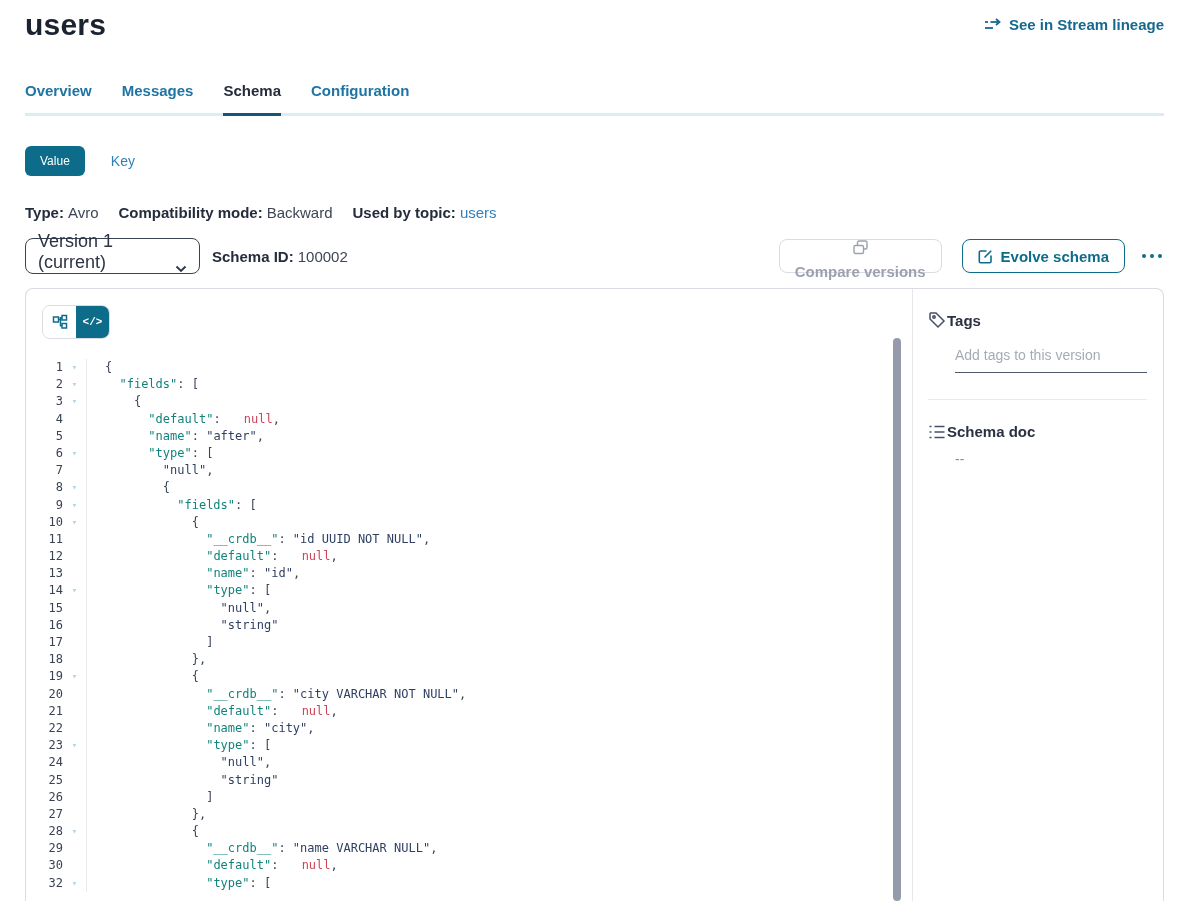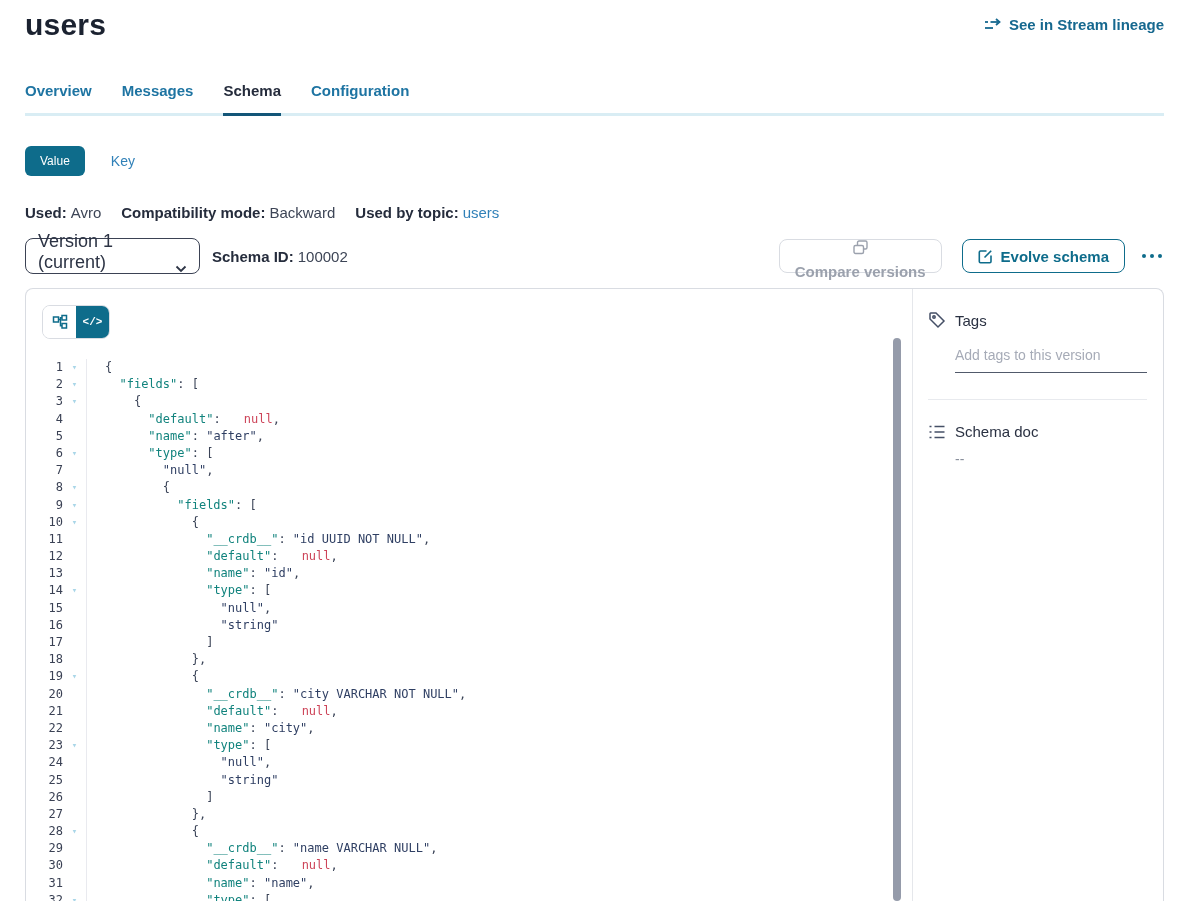--- a/index.html
+++ b/index.html
@@ -67,21 +67,21 @@
   .code-text { padding-left:18px; }
   .tk-k { color:#11837d; }
   .tk-s { color:#2f3f63; }
   .tk-n { color:#cd4459;padding-left:16px; }
   .tk-p { color:#3a4357; }
   .scroll-thumb { position:absolute; right:11px; top:49px; bottom:0; width:8px;
                   background:#959baa; border-radius:4px; }
 
   
   .side { flex:0 0 244px; border-left:1px solid #e5e7eb; padding:22px 16px 0 15px; }
-  .side-heading { display:flex; align-items:center; gap:9px; font-size:15px; font-weight:normal; color:#2a3142; }
+  .side-heading { display:flex; align-items:center; gap:1px; font-size:15px; font-weight:bold; color:#2a3142; }
   .side-heading svg { flex:0 0 auto; color:#454f66; }
   .tags-input { margin:18px 0 0 27px; width:192px; border:none; border-bottom:1px solid #515a6b;
                 padding:0 0 9px 0; font-size:14px; color:#3d4556; outline:none; background:transparent;
                 font-family:"Liberation Sans", sans-serif; }
   .tags-input::placeholder { color:#a6abb7; }
   .side-divider { border:none; border-top:1px solid #e8eaee; margin:26px 0 0 0; }
   .side-value { margin:11px 0 0 27px; font-size:14px; color:#3d4556; }
   .side-value.dim { color:#8a909d; }
   .sect-doc { margin-top:23px; }
   .sect-date { margin-top:26px; }
@@ -113,21 +113,21 @@
     <div class="tab">Configuration</div>
   </div>
 
   <div class="vk-row">
     <button class="value-btn">Value</button>
     <span class="key-link">Key</span>
   </div>
 
   <div class="meta-row">
     <span class="meta-item">
-      <span class="lbl">Used:</span><span class="val">Avro</span>
+      <span class="lbl">Type:</span><span class="val">Avro</span>
     </span>
     <span class="meta-item">
       <span class="lbl">Compatibility mode:</span><span class="val">Backward</span>
     </span>
     <span class="meta-item">
       <span class="lbl">Used by topic:</span><span class="val link">users</span>
     </span>
   </div>
 
   <div class="version-row">
@@ -212,21 +212,20 @@
           <div class="code-line"><span class="gutter"><span class="num">21</span><span class="fold"></span></span><span class="code-text">              <span class="tk-k">"default"</span><span class="tk-p">: </span><span class="tk-n">null</span><span class="tk-p">,</span></span></div>
           <div class="code-line"><span class="gutter"><span class="num">22</span><span class="fold"></span></span><span class="code-text">              <span class="tk-k">"name"</span><span class="tk-p">: </span><span class="tk-s">"city"</span><span class="tk-p">,</span></span></div>
           <div class="code-line"><span class="gutter"><span class="num">23</span><span class="fold">▾</span></span><span class="code-text">              <span class="tk-k">"type"</span><span class="tk-p">: [</span></span></div>
           <div class="code-line"><span class="gutter"><span class="num">24</span><span class="fold"></span></span><span class="code-text">                <span class="tk-s">"null"</span><span class="tk-p">,</span></span></div>
           <div class="code-line"><span class="gutter"><span class="num">25</span><span class="fold"></span></span><span class="code-text">                <span class="tk-s">"string"</span></span></div>
           <div class="code-line"><span class="gutter"><span class="num">26</span><span class="fold"></span></span><span class="code-text">              <span class="tk-p">]</span></span></div>
           <div class="code-line"><span class="gutter"><span class="num">27</span><span class="fold"></span></span><span class="code-text">            <span class="tk-p">},</span></span></div>
           <div class="code-line"><span class="gutter"><span class="num">28</span><span class="fold">▾</span></span><span class="code-text">            <span class="tk-p">{</span></span></div>
           <div class="code-line"><span class="gutter"><span class="num">29</span><span class="fold"></span></span><span class="code-text">              <span class="tk-k">"__crdb__"</span><span class="tk-p">: </span><span class="tk-s">"name VARCHAR NULL"</span><span class="tk-p">,</span></span></div>
           <div class="code-line"><span class="gutter"><span class="num">30</span><span class="fold"></span></span><span class="code-text">              <span class="tk-k">"default"</span><span class="tk-p">: </span><span class="tk-n">null</span><span class="tk-p">,</span></span></div>
-          <div class="code-line"><span class="gutter"><span class="num">31</span><span class="fold"></span></span><span class="code-text">              <span class="tk-k">"name"</span><span class="tk-p">: </span><span class="tk-s">"name"</span><span class="tk-p">,</span></span></div>
           <div class="code-line"><span class="gutter"><span class="num">32</span><span class="fold">▾</span></span><span class="code-text">              <span class="tk-k">"type"</span><span class="tk-p">: [</span></span></div>
         </div>
       <div class="scroll-thumb"></div>
     </div>
 
     <div class="side">
 
       <div class="side-heading">
         <svg width="18" height="18" viewBox="0 0 18 18" fill="none" stroke="#454f66" stroke-width="1.5">
           <path d="M2 2.8 A0.8 0.8 0 0 1 2.8 2 H8 L16 10 L10 16 L2 8 Z"></path>

